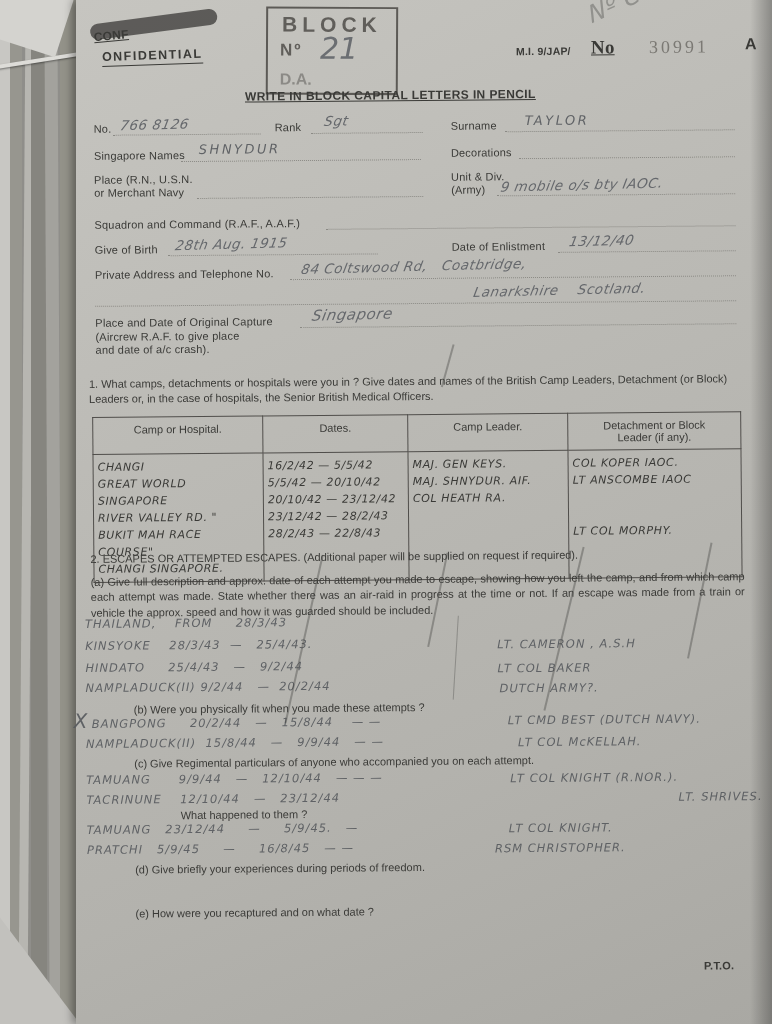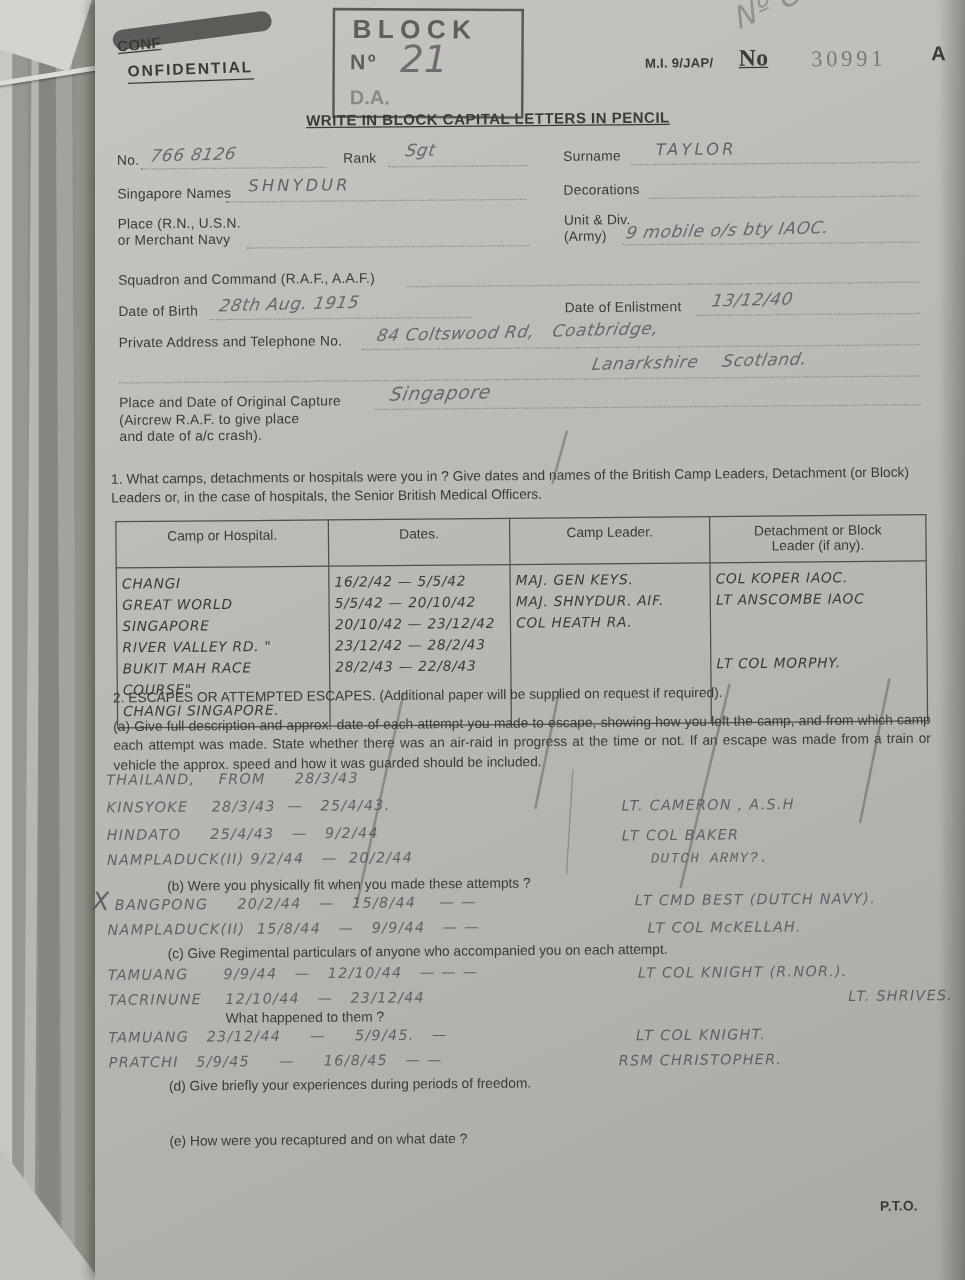--- a/index.html
+++ b/index.html
@@ -20,21 +20,21 @@
   .dot{position:absolute;border-bottom:1px dotted #8b8a85;height:1px;}
   .hw{position:absolute;font-family:"DejaVu Sans",sans-serif;font-style:italic;
       font-size:11.5px;color:#585b5f;letter-spacing:1px;white-space:pre;opacity:.92;}
   .cur{position:absolute;font-family:"DejaVu Sans",sans-serif;font-style:italic;
       font-size:13.5px;color:#5c5f64;letter-spacing:.5px;white-space:pre;
       transform:skewX(-12deg) rotate(-1deg);opacity:.9;}
   .slash{position:absolute;width:2px;background:rgba(70,70,68,.4);}
   .vline{position:absolute;width:1px;background:rgba(90,90,88,.45);}
   
   #stamp{position:absolute;left:194px;top:6px;width:128px;height:84px;
-         border:2.5px solid #5c5a56;transform:rotate(.8deg);color:#605e5a;overflow:hidden;padding-left:21px;}
+         border:2.5px solid #5c5a56;transform:rotate(.8deg);color:#605e5a;overflow:hidden;}
   #stamp .l1{position:absolute;left:14px;top:4px;font-size:21px;letter-spacing:5px;font-weight:bold;}
   #stamp .l2{position:absolute;left:12px;top:32px;font-size:17px;font-weight:bold;letter-spacing:2px;}
   #stamp .num{position:absolute;left:52px;top:22px;font-family:"DejaVu Sans",sans-serif;
          font-style:italic;font-size:30px;color:#6b6e72;text-align:right;}
   #stamp .l3{position:absolute;left:12px;top:62px;font-size:16px;font-weight:bold;opacity:.55;}
   
   table.camps{position:absolute;border-collapse:collapse;table-layout:fixed;}
   table.camps th,table.camps td{border:1.3px solid #504e4b;font-weight:normal;
          font-size:11px;color:#3a3a37;vertical-align:top;}
   table.camps th{text-align:center;padding:6px 2px;white-space:pre-line;}
@@ -99,21 +99,21 @@
   <div class="lbl" style="left:21px;top:184px;">or Merchant Navy</div>
   <div class="dot" style="left:124px;top:195px;width:226px;"></div>
   <div class="lbl" style="left:378px;top:171px;">Unit &amp; Div.</div>
   <div class="lbl" style="left:378px;top:184px;">(Army)</div>
   <div class="dot" style="left:424px;top:195px;width:238px;"></div>
   <div class="cur" style="left:428px;top:178px;">9 mobile o/s bty IAOC.</div>
 
   <div class="lbl" style="left:21px;top:216px;">Squadron and Command (R.A.F., A.A.F.)</div>
   <div class="dot" style="left:252px;top:227px;width:410px;"></div>
 
-  <div class="lbl" style="left:21px;top:241px;">Date of Birth</div>
+  <div class="lbl" style="left:21px;top:241px;">Give of Birth</div>
   <div class="dot" style="left:94px;top:252px;width:210px;"></div>
   <div class="cur" style="left:102px;top:234px;">28th Aug. 1915</div>
   <div class="lbl" style="left:378px;top:241px;">Date of Enlistment</div>
   <div class="dot" style="left:484px;top:252px;width:178px;"></div>
   <div class="cur" style="left:496px;top:234px;">13/12/40</div>
 
   <div class="lbl" style="left:21px;top:266px;">Private Address and Telephone No.</div>
   <div class="dot" style="left:216px;top:277px;width:446px;"></div>
   <div class="cur" style="left:228px;top:258px;">84 Coltswood Rd,   Coatbridge,</div>
   <div class="dot" style="left:21px;top:302px;width:641px;"></div>
@@ -167,21 +167,21 @@
 
   <div class="para" style="left:14px;top:549px;width:656px;">2.    ESCAPES OR ATTEMPTED ESCAPES.    (Additional paper will be supplied on request if required).</div>
   <div class="para" style="left:14px;top:572px;width:654px;text-align:justify;">(a)    Give full description and approx. date of each attempt you made to escape, showing how you left the camp, and from which camp each attempt was made.    State whether there was an air-raid in progress at the time or not.    If an escape was made from a train or vehicle the approx. speed and how it was guarded should be included.</div>
 
   <div class="hw" style="left:8px;top:614px;">THAILAND,    FROM     28/3/43</div>
   <div class="hw" style="left:8px;top:636px;">KINSYOKE    28/3/43  —   25/4/43.</div>
   <div class="hw" style="left:420px;top:638px;">LT. CAMERON , A.S.H</div>
   <div class="hw" style="left:8px;top:658px;">HINDATO     25/4/43   —   9/2/44</div>
   <div class="hw" style="left:420px;top:662px;">LT COL BAKER</div>
   <div class="hw" style="left:8px;top:678px;">NAMPLADUCK(II) 9/2/44   —  20/2/44</div>
-  <div class="hw" style="left:443px;top:682px;font-family:Liberation Mono, monospace;">DUTCH ARMY?.</div>
+  <div class="hw" style="left:422px;top:682px;">DUTCH ARMY?.</div>
   <div class="vline" style="left:378px;top:616px;height:84px;transform:rotate(4deg);"></div>
 
   <div class="para" style="left:56px;top:700px;">(b)   Were you physically fit when you made these attempts ?</div>
   <div class="hw" style="left:-4px;top:706px;font-size:20px;">X</div>
   <div class="hw" style="left:14px;top:714px;">BANGPONG     20/2/44   —   15/8/44    — —</div>
   <div class="hw" style="left:430px;top:714px;">LT CMD BEST (DUTCH NAVY).</div>
   <div class="hw" style="left:8px;top:734px;">NAMPLADUCK(II)  15/8/44   —   9/9/44   — —</div>
   <div class="hw" style="left:440px;top:736px;">LT COL McKELLAH.</div>
 
   <div class="para" style="left:56px;top:754px;">(c)   Give Regimental particulars of anyone who accompanied you on each attempt.</div>

